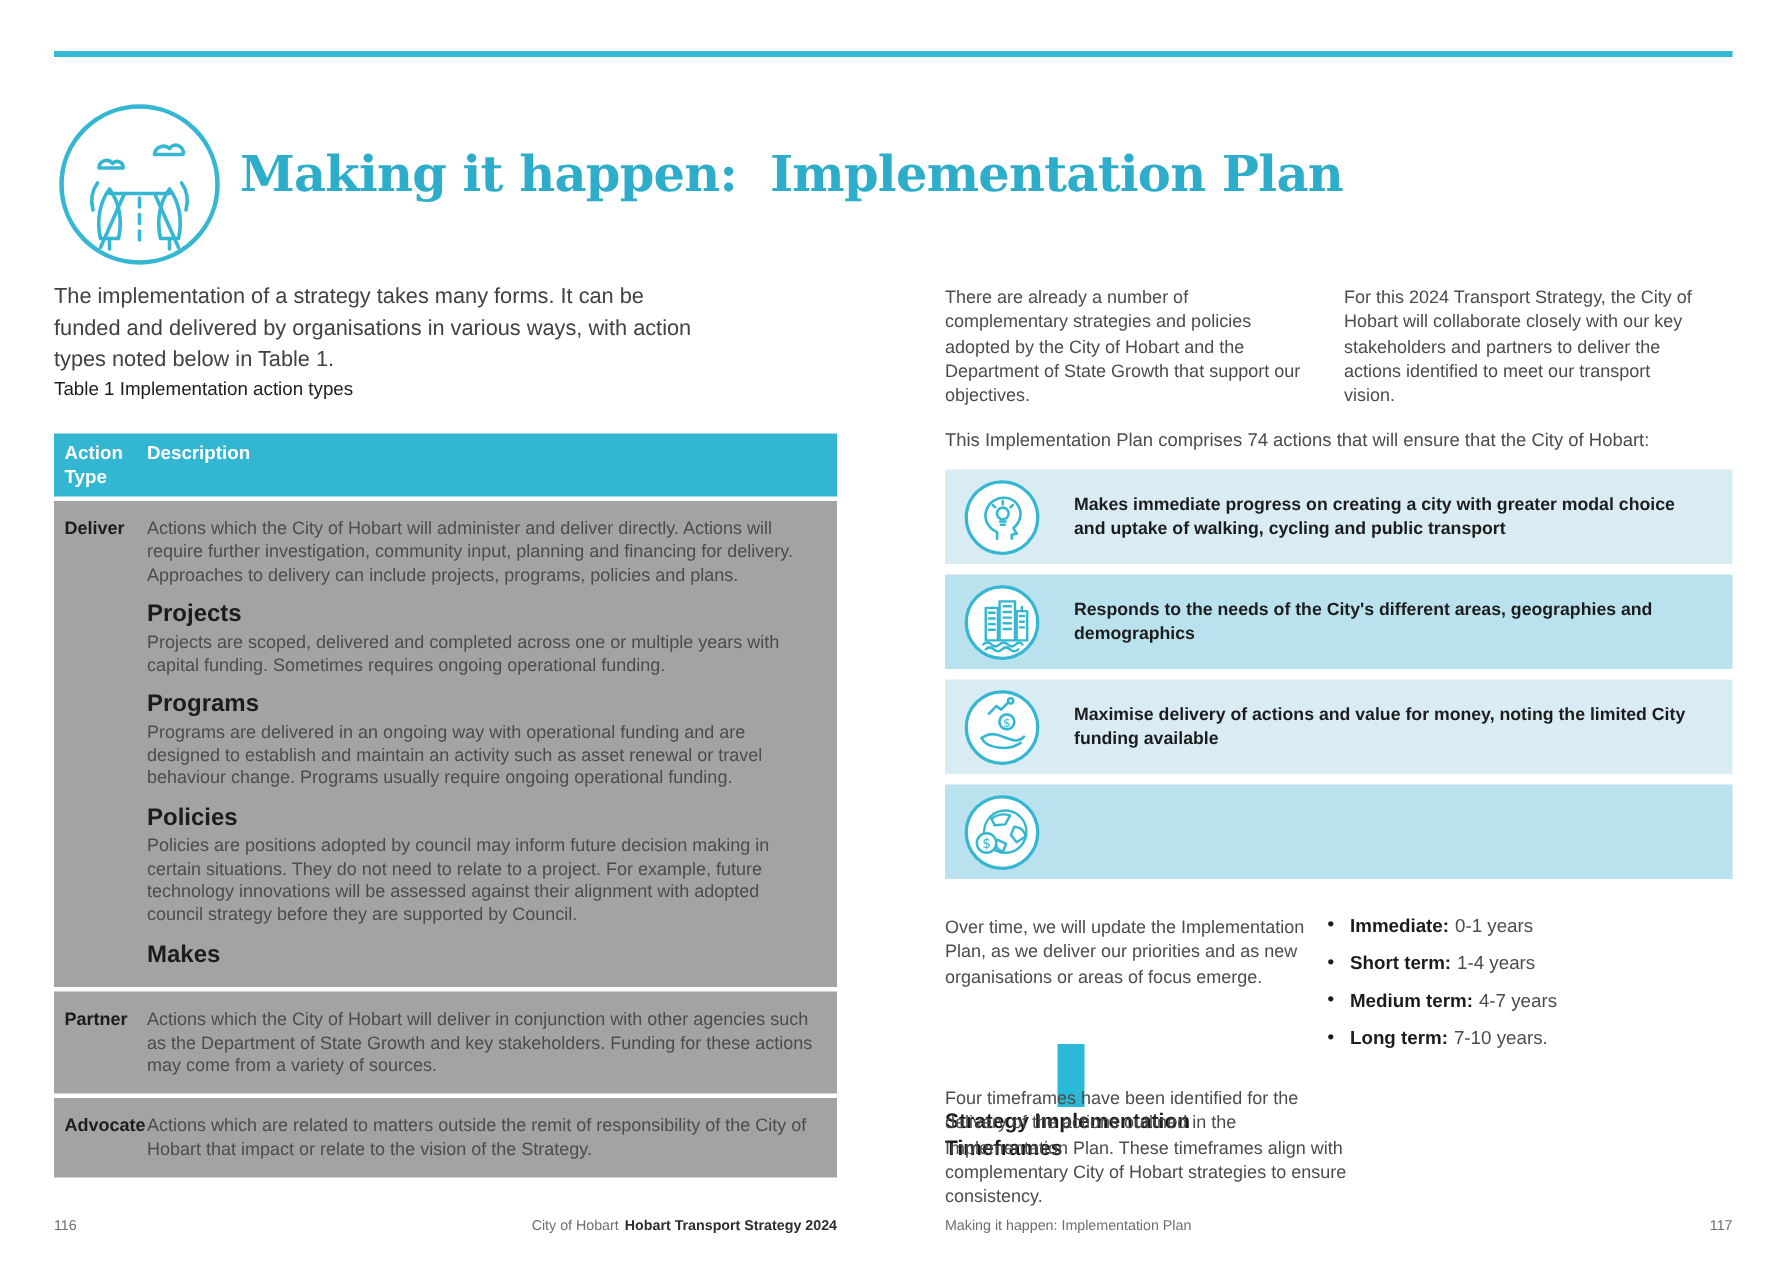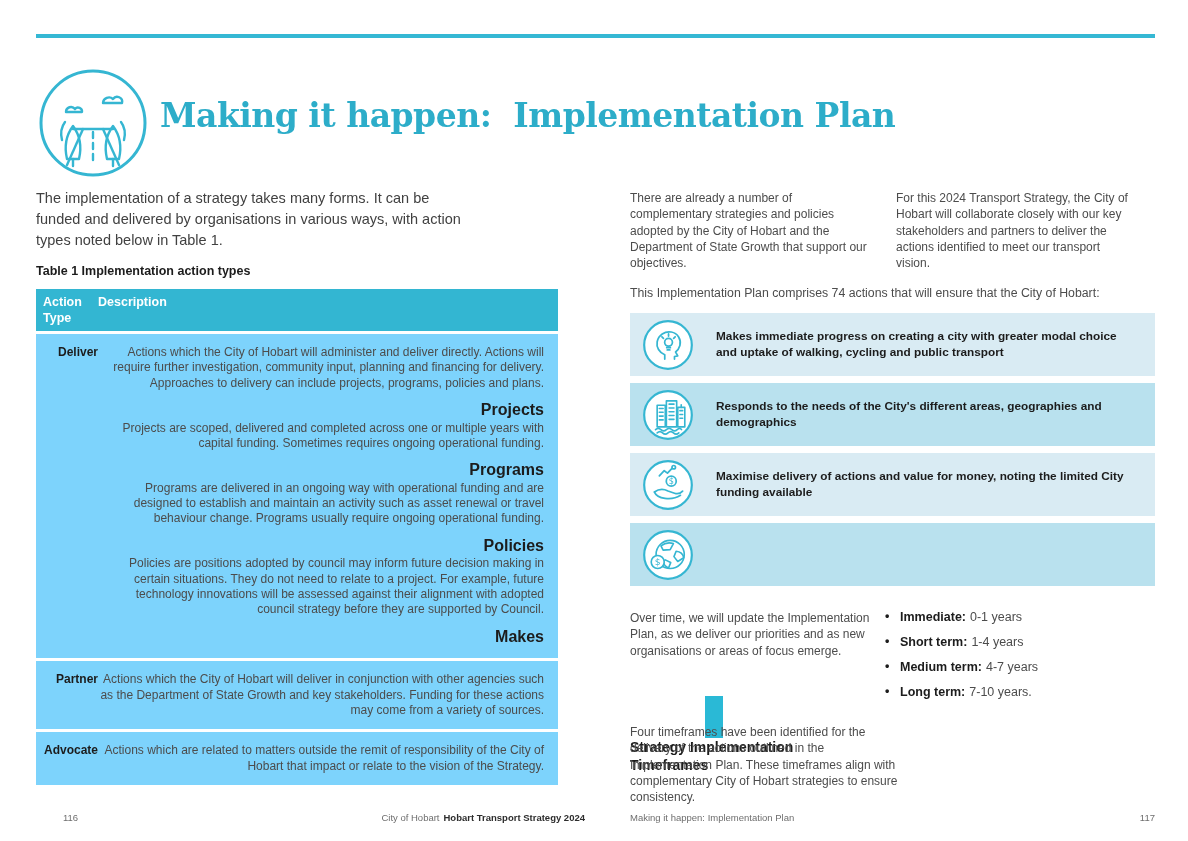--- a/index.html
+++ b/index.html
@@ -28,36 +28,36 @@
   }
 
   
   .intro {
     left:36px; top:188px; width:440px;
     font-size:14.5px; line-height:1.45; color:#414141;
   }
 
   
   .table-caption {
-    left:36px; top:264px; font-size:12.5px; font-weight:bold; color:#1c1c1c;
+    left:36px; top:252px; font-size:12.5px; font-weight:normal; color:#1c1c1c;
   }
   .action-table { left:36px; top:289px; width:522px; font-size:12px; line-height:1.28; }
   .thead { display:flex; background:#33b6d2; color:#ffffff; font-weight:bold;
            font-size:12.5px; padding:5px 0; margin-bottom:3px; }
-  .trow  { display:flex; background:#7dd3fc; margin-bottom:3px; padding:11px 0;text-align:right; }
+  .trow  { display:flex; background:#a3a3a3; margin-bottom:3px; padding:11px 0; }
   .col-type { width:62px; padding-left:7px; flex:none; }
   .col-desc { flex:1; padding-right:14px; }
   .trow .col-type { font-weight:bold; color:#1c1c1c; }
   .td p { color:#4c4c4c; }
   .td h4 { font-size:16px; font-weight:bold; color:#1c1c1c; margin-top:9px; }
 
   
   .footer { top:812px; display:flex; justify-content:space-between; align-items:baseline;
             font-size:9.5px; color:#6e6e6e; }
-  .footer-left  { left:36px;  width:522px;margin-left:27px; }
+  .footer-left  { left:36px;  width:522px; }
   .footer-right { left:630px; width:525px; }
   .footer .bold { font-weight:bold; color:#2d2d2d; margin-left:4px; }
 
   
   .rcol { top:190px; width:238px; font-size:12px; line-height:1.36; color:#4c4c4c; }
   .rcol1 { left:630px; }
   .rcol2 { left:896px; }
   .lead { left:630px; top:286px; width:530px; font-size:12.3px; color:#4c4c4c; }
 
   

